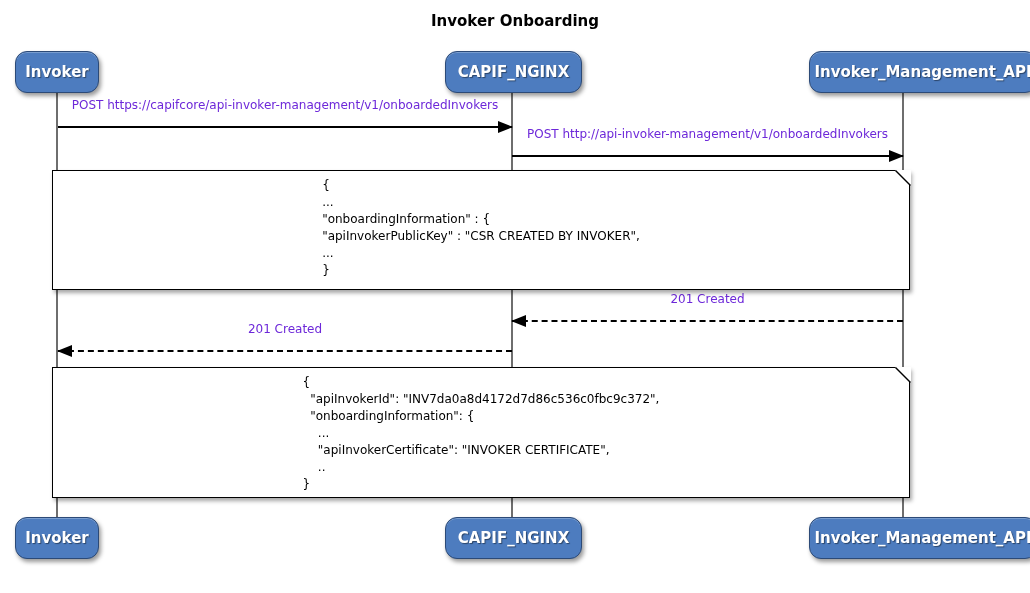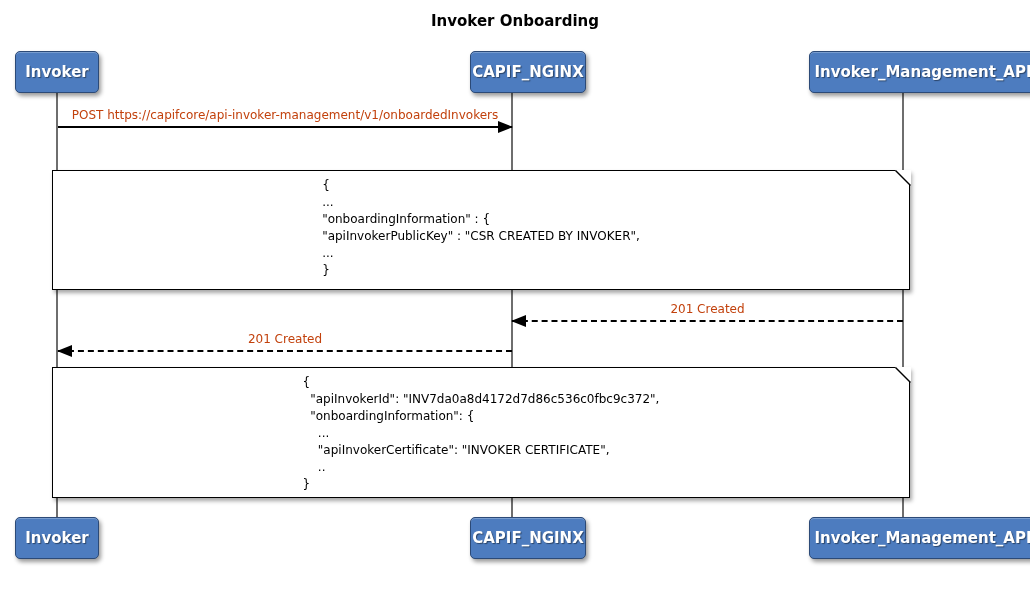--- a/index.html
+++ b/index.html
@@ -14,42 +14,42 @@
     font-size:15px; font-weight:bold; color:#000;
   }
   .lifeline {
     position:absolute; width:2px; top:93px; height:424px;
     background:var(--lifeline,#6e6e6e); z-index:1;
   }
   .actor-box {
     position:absolute; height:42px; z-index:4;
     background:var(--actor-fill,#4d7cbf);
     border:1.5px solid var(--actor-border,#2c4a77);
-    border-radius:5px;
+    border-radius:12px;
     box-shadow:2px 3px 4px rgba(0,0,0,0.40), inset 0 1px 0 rgba(255,255,255,0.25);
     display:flex; align-items:center; justify-content:center;
     color:var(--actor-text,#ffffff); font-size:15px; font-weight:bold;
     text-shadow:1px 1px 1px rgba(0,0,0,0.45);
     white-space:nowrap;
   }
   .actor-top { top:51px; }
   .actor-bottom { top:517px; }
   .actor-invoker { left:15px; width:84px; }
-  .actor-capif { left:470px; width:116px; }
+  .actor-capif { left:445px; width:137px; }
   .actor-ima { left:789px; width:228px;margin-left:20px; }
 
   .message {
     position:absolute; height:24px; z-index:2;
   }
   .message .wire { position:absolute; left:0; right:0; bottom:0; height:0; }
   .message.solid .wire { border-bottom:2px solid var(--line,#000); }
   .message.dashed .wire { border-bottom:2px dashed var(--line,#000); }
   .msg-label {
-    position:absolute; bottom:6px; left:50%; transform:translateX(-50%);
-    white-space:nowrap; font-size:12px; color:#c2410c;
+    position:absolute; bottom:16px; left:50%; transform:translateX(-50%);
+    white-space:nowrap; font-size:12px; color:#6d28d9;
   }
   .head-right {
     position:absolute; right:-1px; bottom:-5px; width:0; height:0;
     border-top:6px solid transparent; border-bottom:6px solid transparent;
     border-left:15px solid var(--line,#000);
   }
   .head-left {
     position:absolute; left:-1px; bottom:-5px; width:0; height:0;
     border-top:6px solid transparent; border-bottom:6px solid transparent;
     border-right:15px solid var(--line,#000);
@@ -99,20 +99,25 @@
   <div class="actor-box actor-top actor-ima">
     <span>Invoker_Management_API</span>
   </div>
 
   <div class="message solid msg-1">
     <span class="msg-label">POST https://capifcore/api-invoker-management/v1/onboardedInvokers</span>
     <div class="wire"></div>
     <div class="head-right"></div>
   </div>
 
+  <div class="message solid msg-2">
+    <span class="msg-label">POST http://api-invoker-management/v1/onboardedInvokers</span>
+    <div class="wire"></div>
+    <div class="head-right"></div>
+  </div>
 
   <div class="note note-1">
     <div class="note-text">{
 ...
 "onboardingInformation" : {
 "apiInvokerPublicKey" : "CSR CREATED BY INVOKER",
 ...
 }</div>
     <svg class="fold" viewBox="0 0 16 16">
       <polygon points="0,0 16,0 16,16" fill="#ffffff"></polygon>

